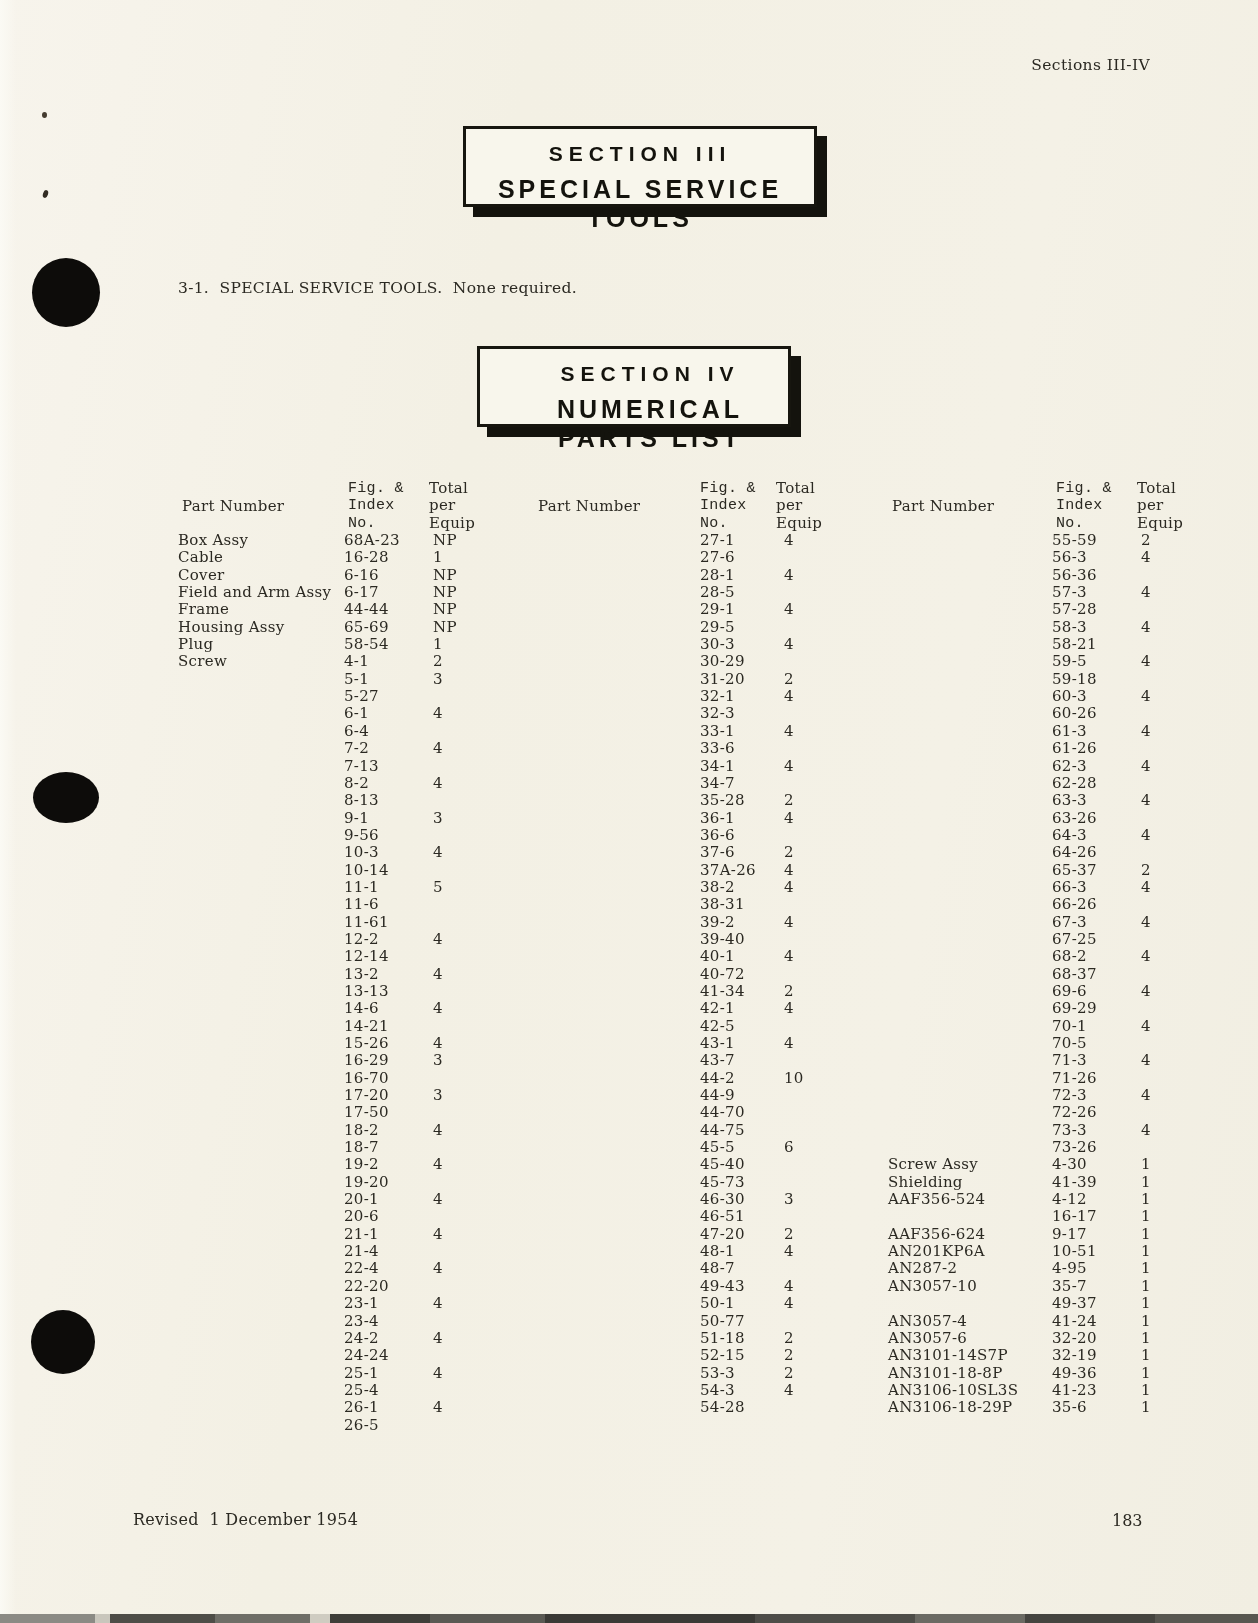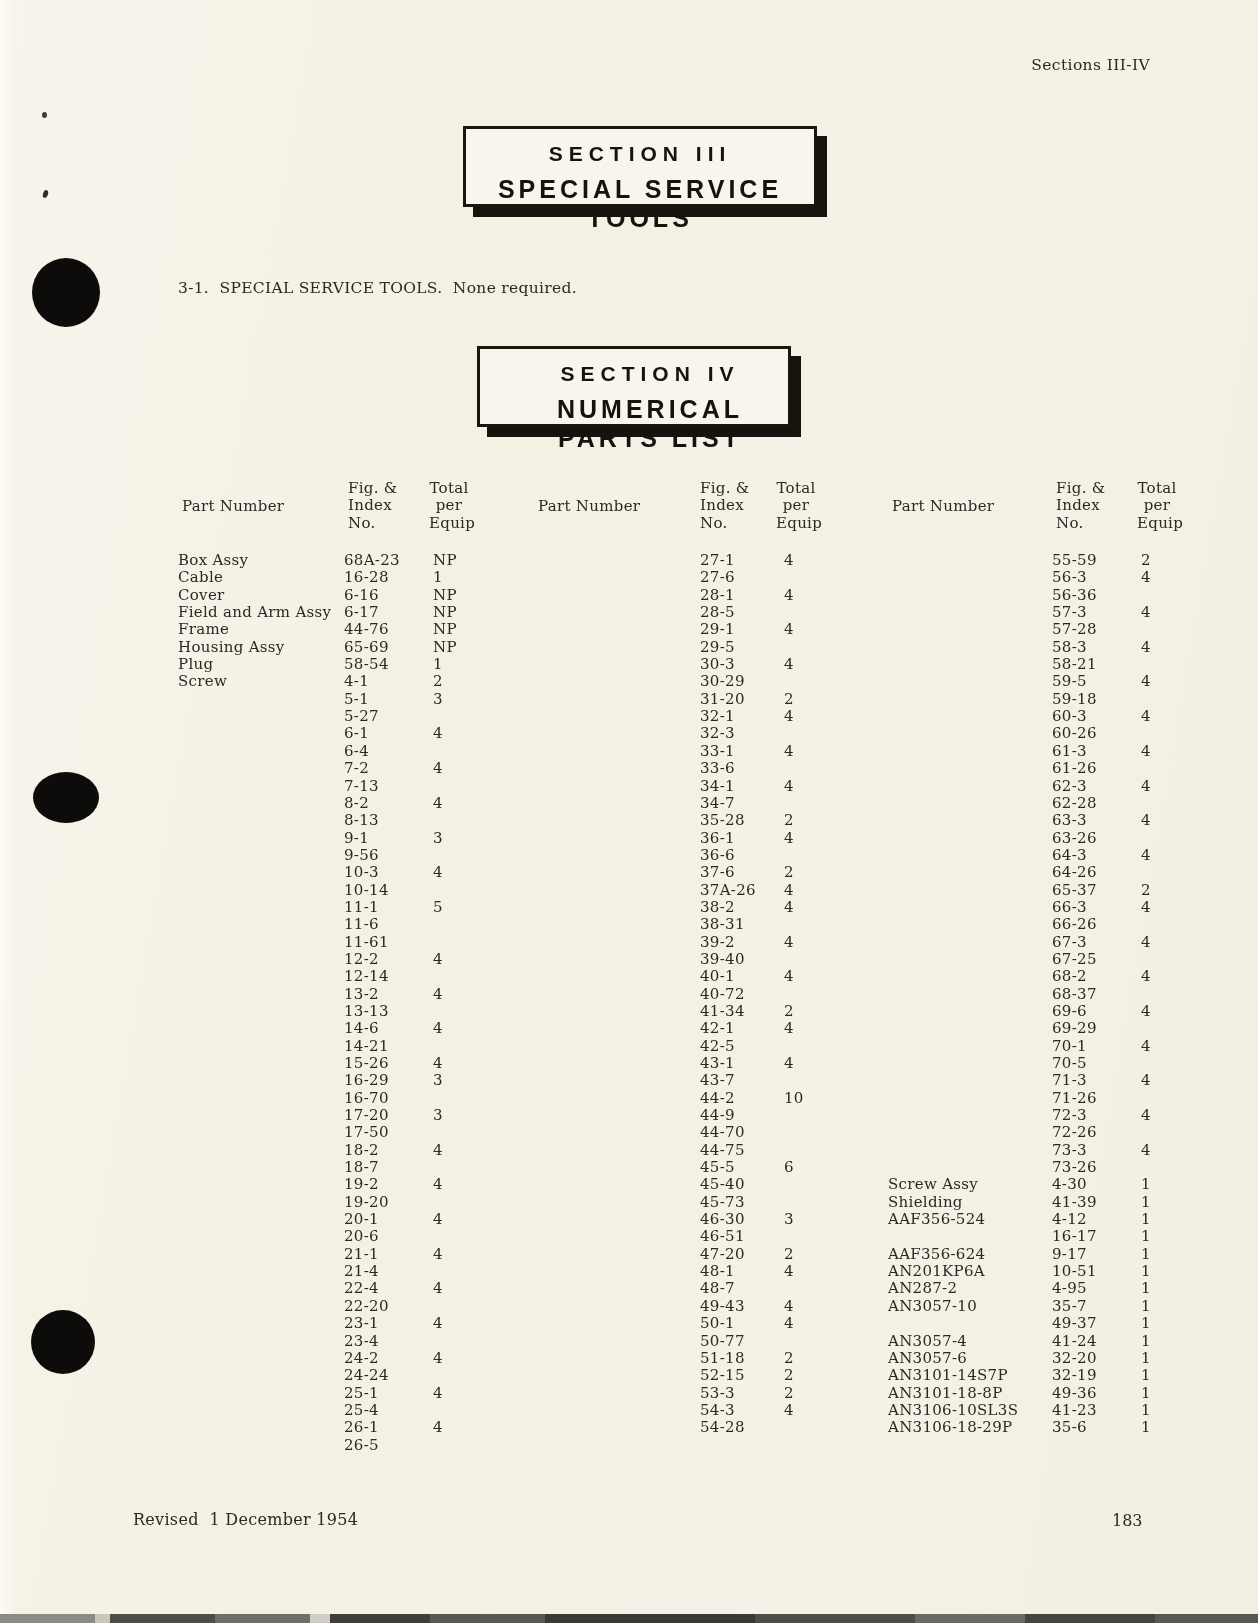--- a/index.html
+++ b/index.html
@@ -53,24 +53,24 @@
   .col-group { position:absolute; top:480px; font-size:15px; line-height:17.35px; letter-spacing:0.3px; }
   .g1 { left:178px; }
   .g2 { left:508px; }
   .g3 { left:888px; }
   .group-header { display:flex; align-items:flex-end; }
   .h-part { display:block; margin-bottom:17px; padding-left:4px; white-space:nowrap; }
   .g1 .h-part, .g1 .c-part { width:162px; }
   .g2 .h-part, .g2 .c-part { width:188px; }
   .g3 .h-part, .g3 .c-part { width:160px; }
   .g2 .h-part { padding-left:30px; box-sizing:border-box; }
-  .h-fig { width:85px; padding-left:4px; box-sizing:border-box; }
+  .h-fig { width:85px; padding-left:4px; box-sizing:border-box;font-family:Liberation Mono, monospace; }
   .g2 .h-fig { width:80px; }
-  .h-total { width:50px; padding-right:10px; box-sizing:border-box; text-align:center; }
-  .group-rows { margin-top:20px; }
+  .h-total { width:50px; padding-right:10px; box-sizing:border-box; }
+  .group-rows { }
   .prow { display:flex; height:17.35px; white-space:nowrap; }
   .pcell { flex:none; display:block; }
   .c-fig { width:85px; padding-left:4px; box-sizing:border-box; }
   .g2 .c-fig { width:80px; }
   .c-total { width:50px; padding-left:8px; box-sizing:border-box; }
 
   
   .footer-revision { position:absolute; left:133px; top:1510px; font-size:16px; letter-spacing:0.3px; white-space:pre; }
   .footer-page { position:absolute; left:1112px; top:1511px; font-size:16px;text-align:center; }
 
@@ -141,21 +141,21 @@
           <span class="pcell c-fig">6-16</span>
           <span class="pcell c-total">NP</span>
         </div>
         <div class="prow">
           <span class="pcell c-part">Field and Arm Assy</span>
           <span class="pcell c-fig">6-17</span>
           <span class="pcell c-total">NP</span>
         </div>
         <div class="prow">
           <span class="pcell c-part">Frame</span>
-          <span class="pcell c-fig">44-76</span>
+          <span class="pcell c-fig">44-44</span>
           <span class="pcell c-total">NP</span>
         </div>
         <div class="prow">
           <span class="pcell c-part">Housing Assy</span>
           <span class="pcell c-fig">65-69</span>
           <span class="pcell c-total">NP</span>
         </div>
         <div class="prow">
           <span class="pcell c-part">Plug</span>
           <span class="pcell c-fig">58-54</span>

